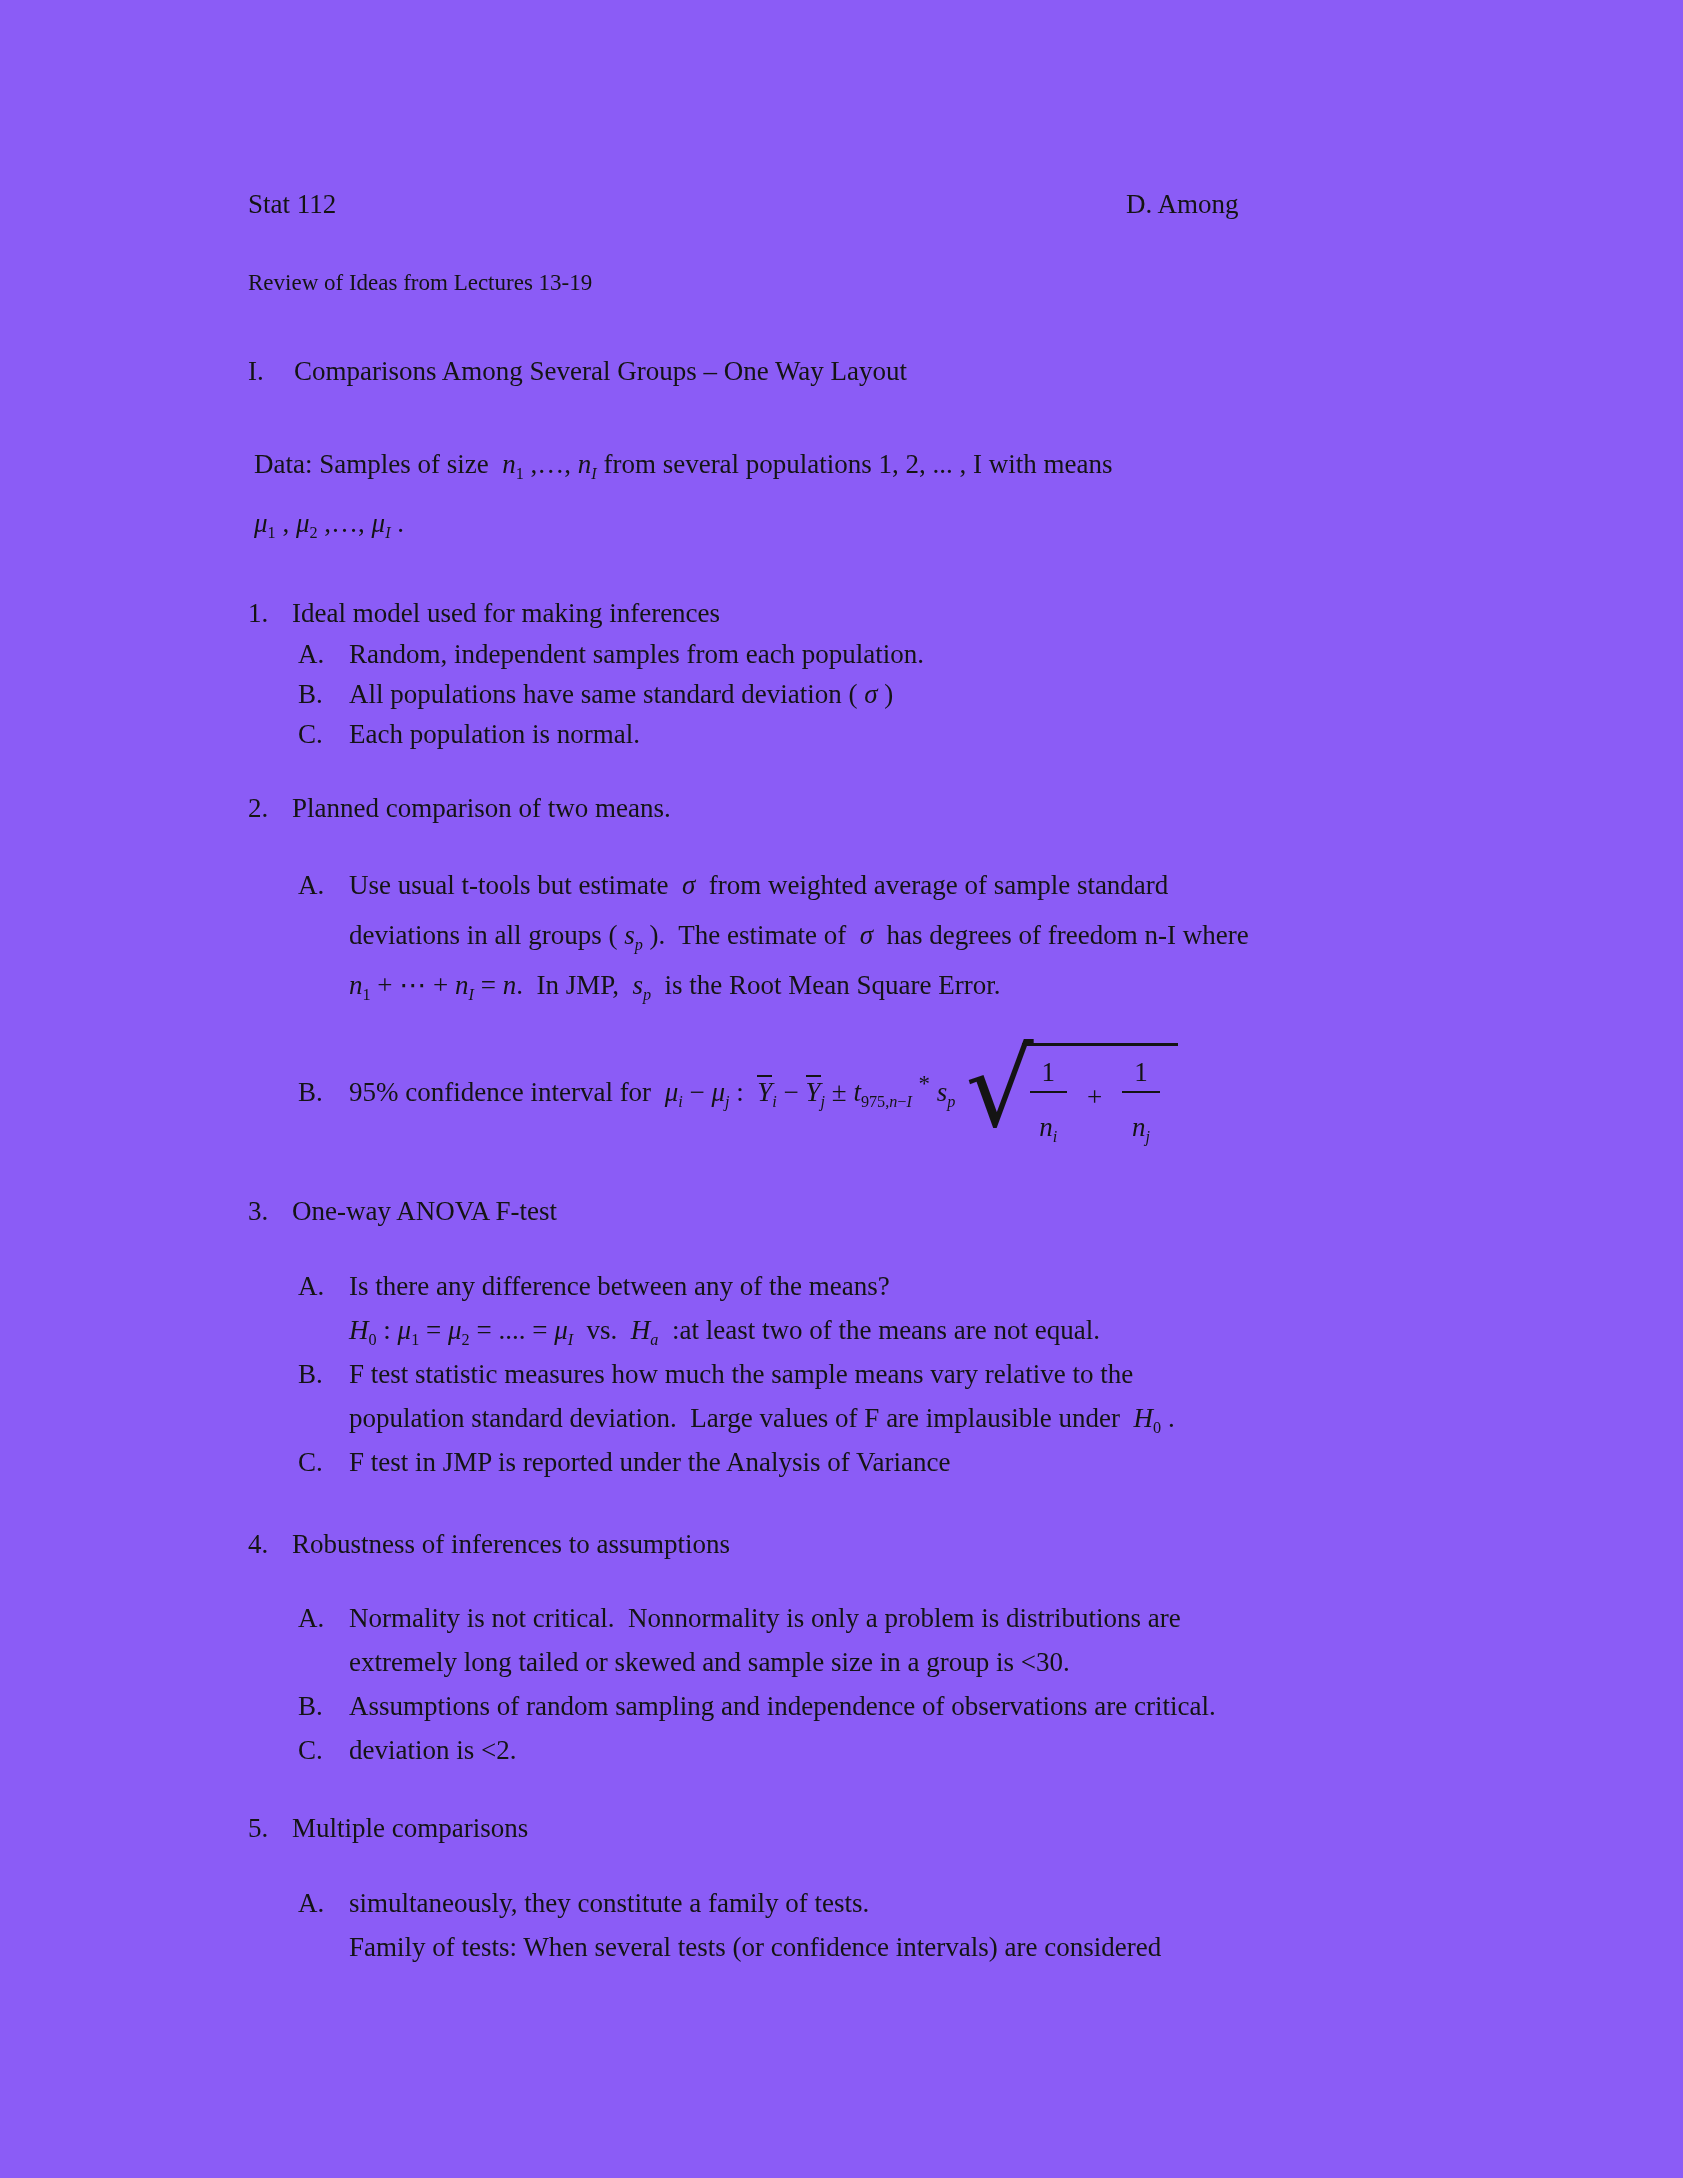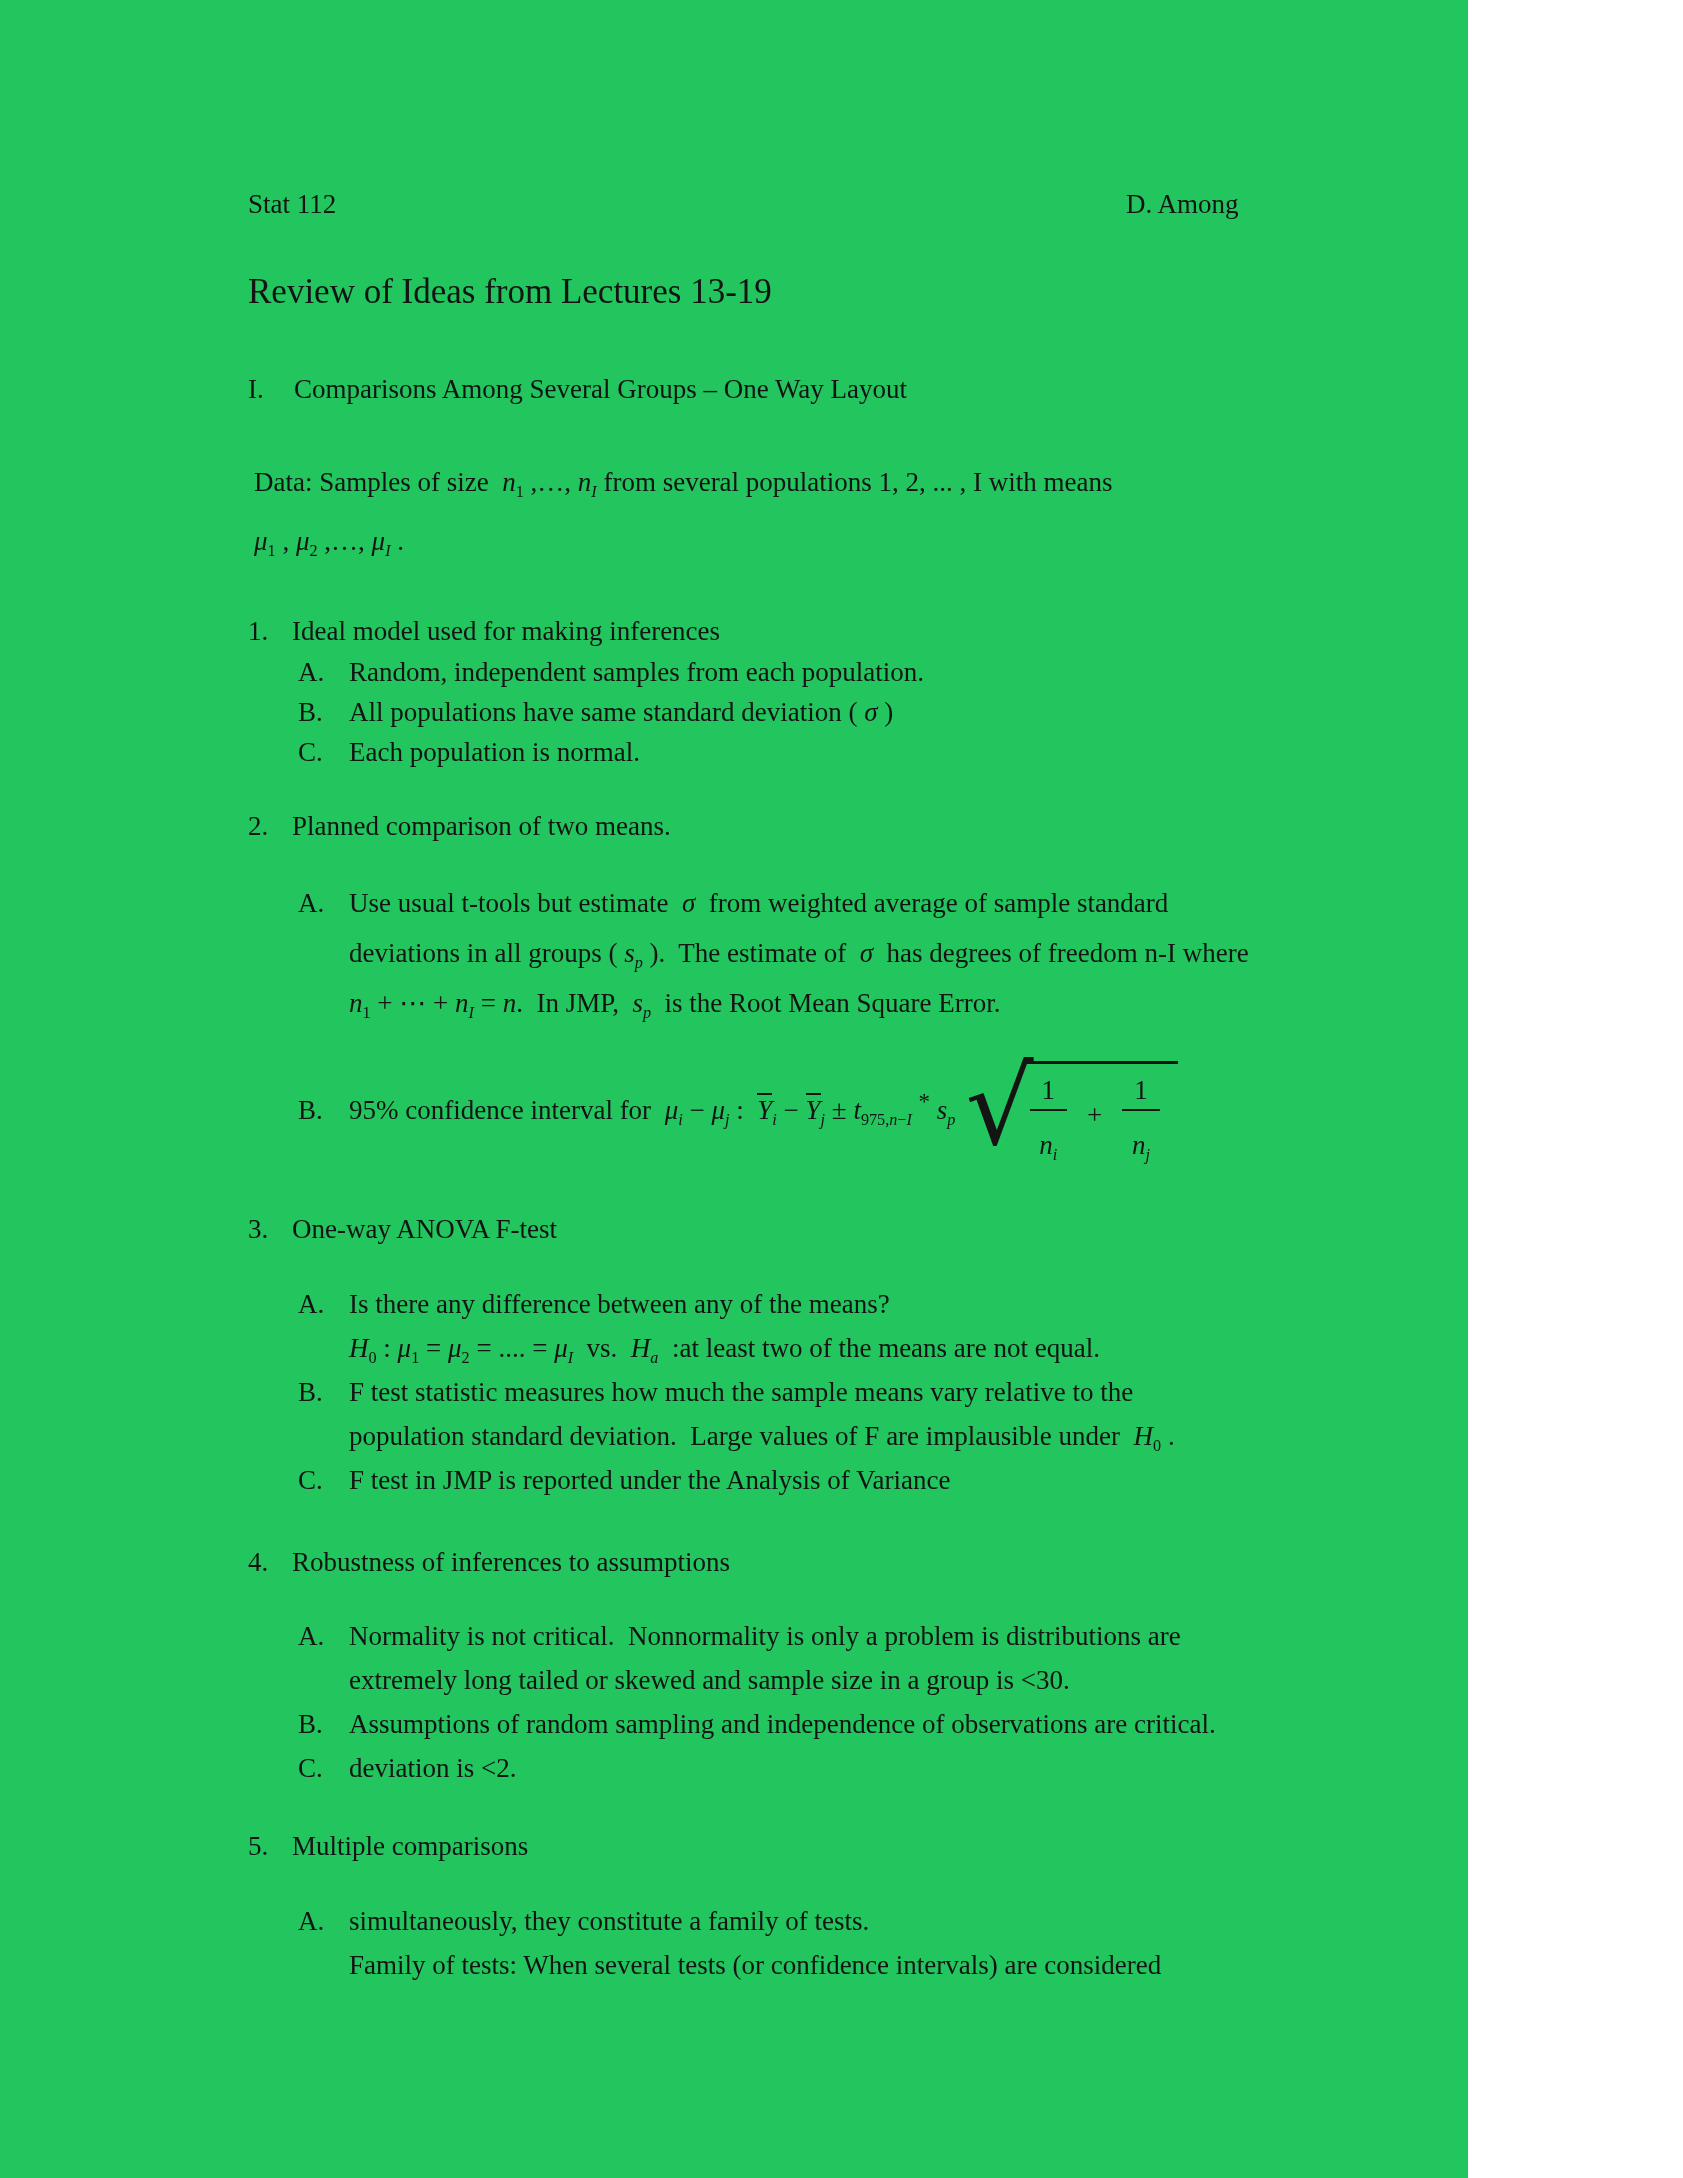--- a/index.html
+++ b/index.html
@@ -1,31 +1,31 @@
 <!DOCTYPE html>
 <html><head>
 <meta charset="utf-8">
 <style>
   html,body { margin:0; padding:0; background:#ffffff; }
   .page {
     position:relative;
-    width:1468px; height:2178px;
-    background:#22c55e;
+    width:1683px; height:2178px;
+    background:#8b5cf6;
     color:#141414;
     font-family:"Liberation Serif","DejaVu Serif",serif;
     font-size:27px;
     line-height:1.5;
     overflow:hidden;
   }
   .content { padding:184px 168px 0 248px; }
 
   .header-row { position:relative; height:38px; }
   .author { position:absolute; left:878px; top:0; white-space:nowrap; }
 
-  .doc-title { margin-top:44px; font-size:35px; white-space:nowrap; }
+  .doc-title { margin-top:44px; font-size:23px; white-space:nowrap; }
 
   .roman-heading { margin-top:50px; display:flex; white-space:nowrap; }
   .roman-heading .marker { width:46px; flex:none; }
 
   .data-para { margin-top:44px; }
   .data-para .line { line-height:59px; white-space:nowrap;margin-left:6px; }
 
   .item { display:flex; white-space:nowrap; }
   .item .marker { width:44px; flex:none; }
   .mt-sec1 { margin-top:40px; }

